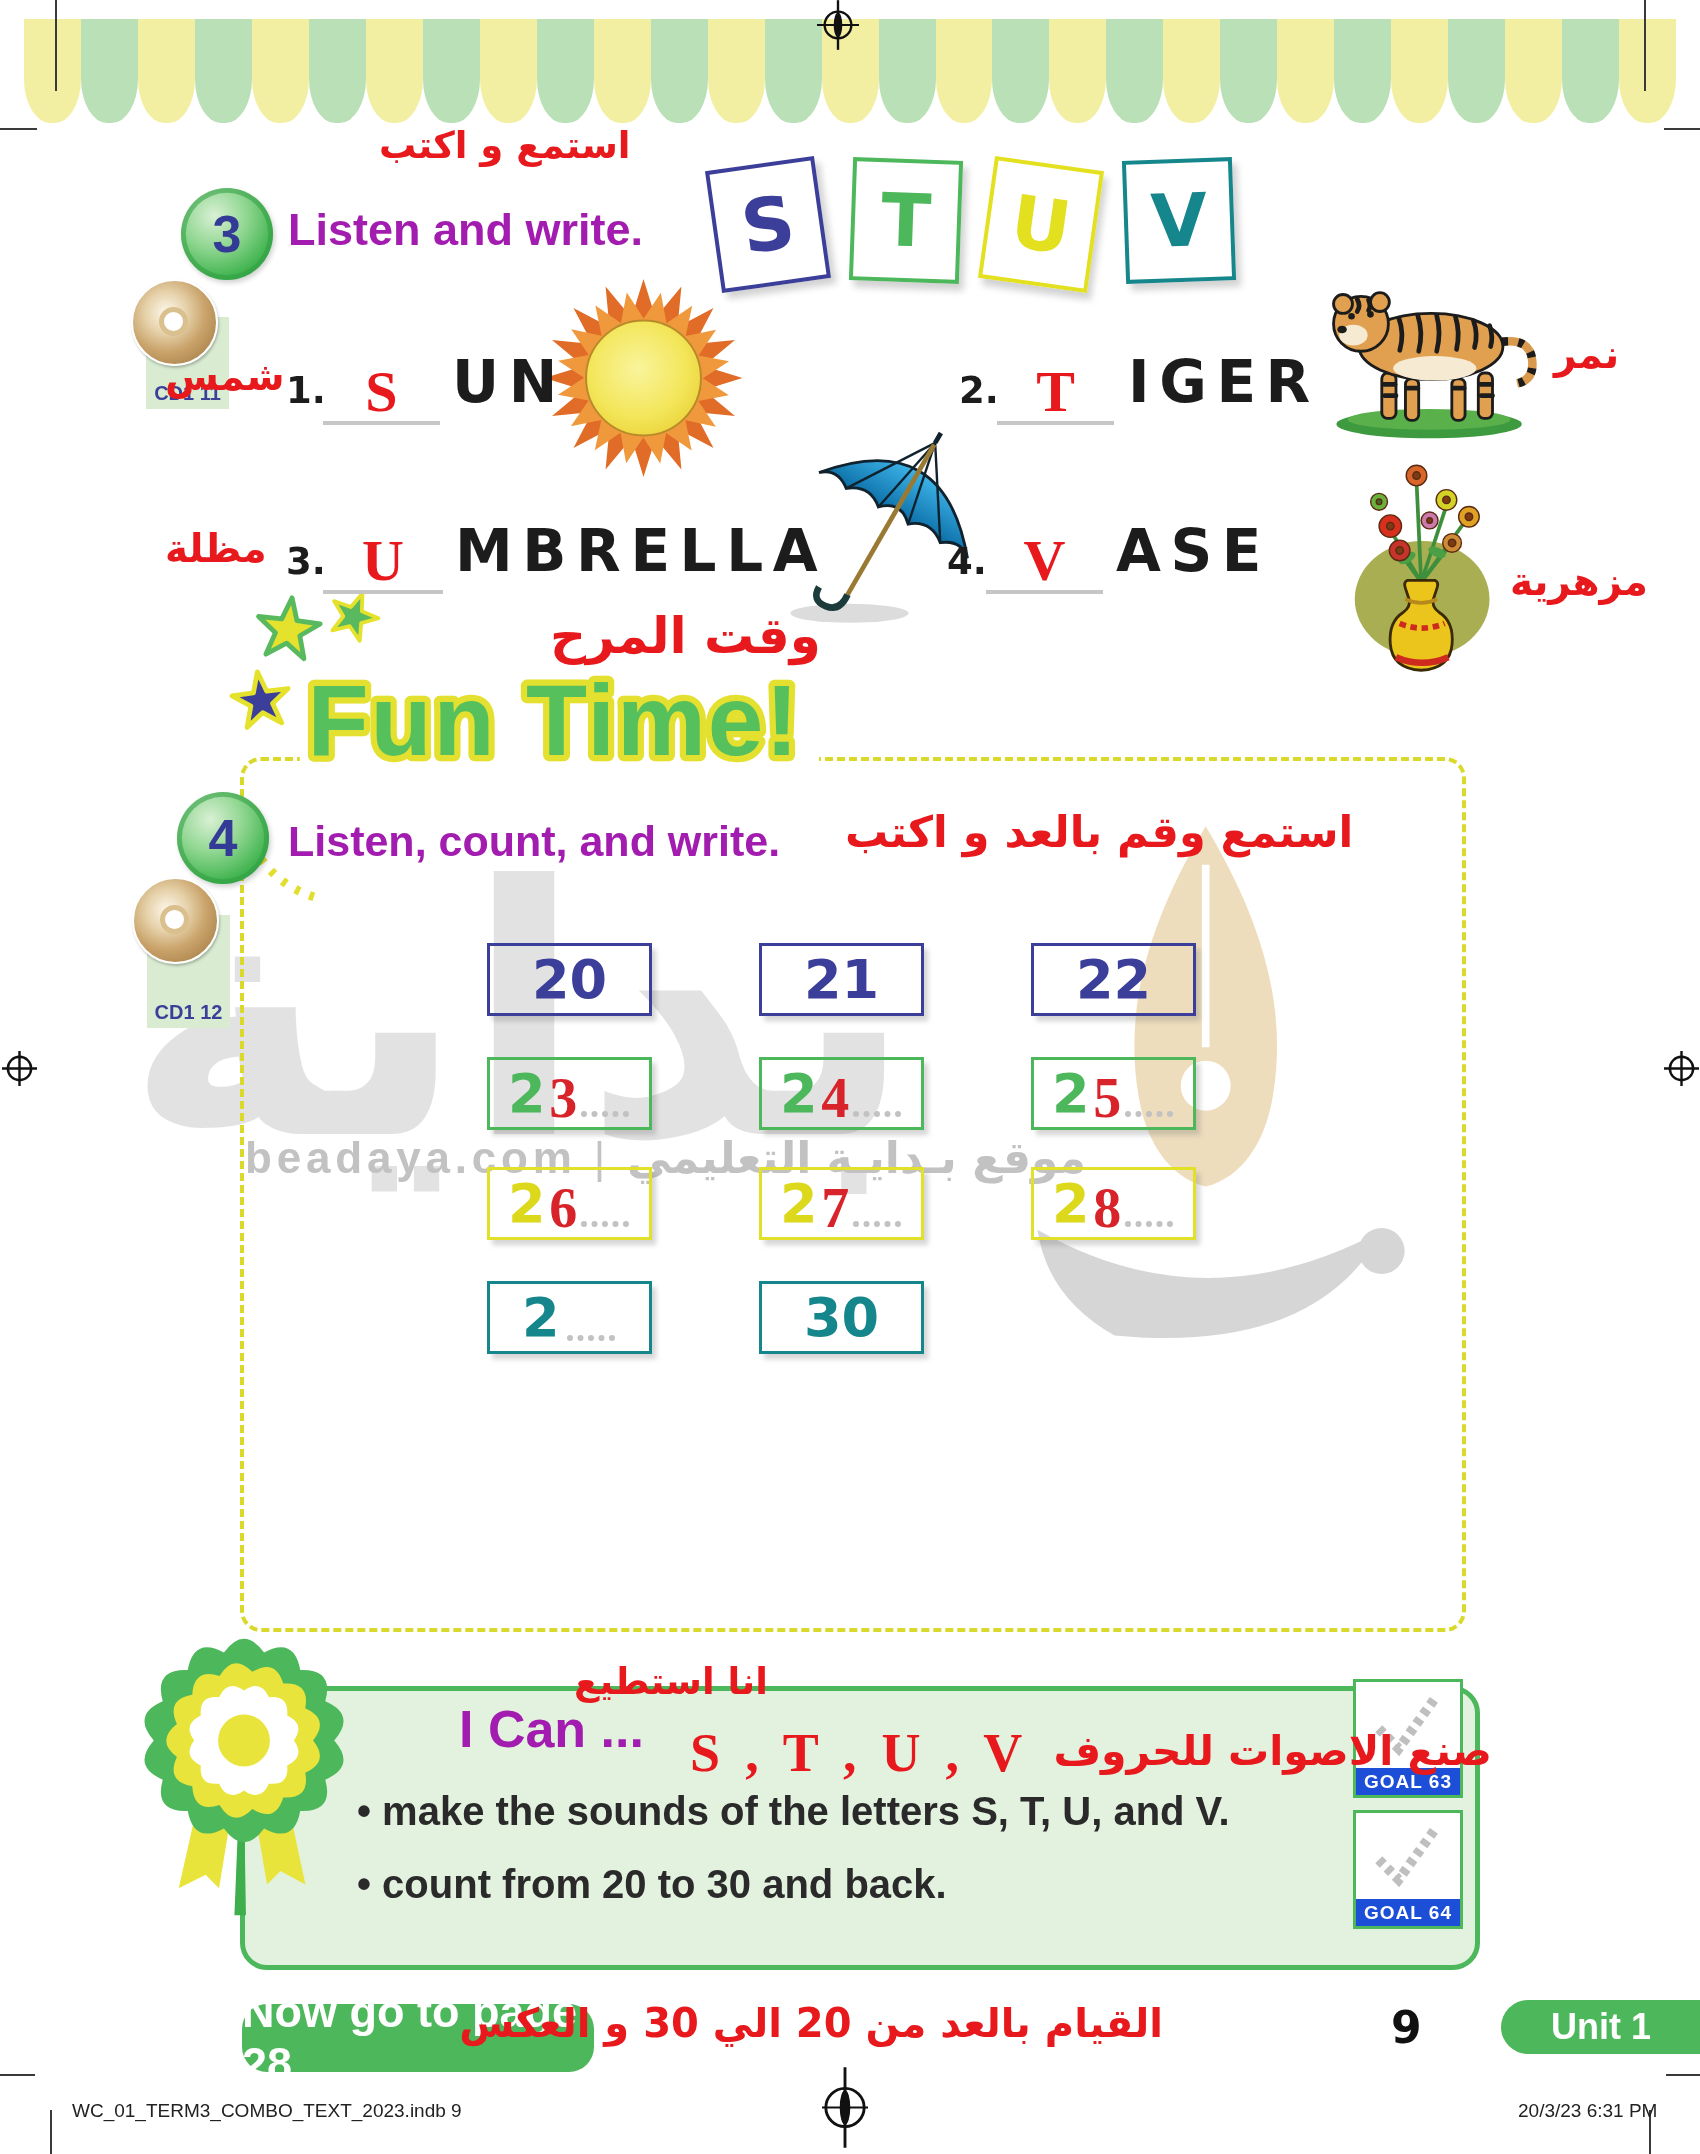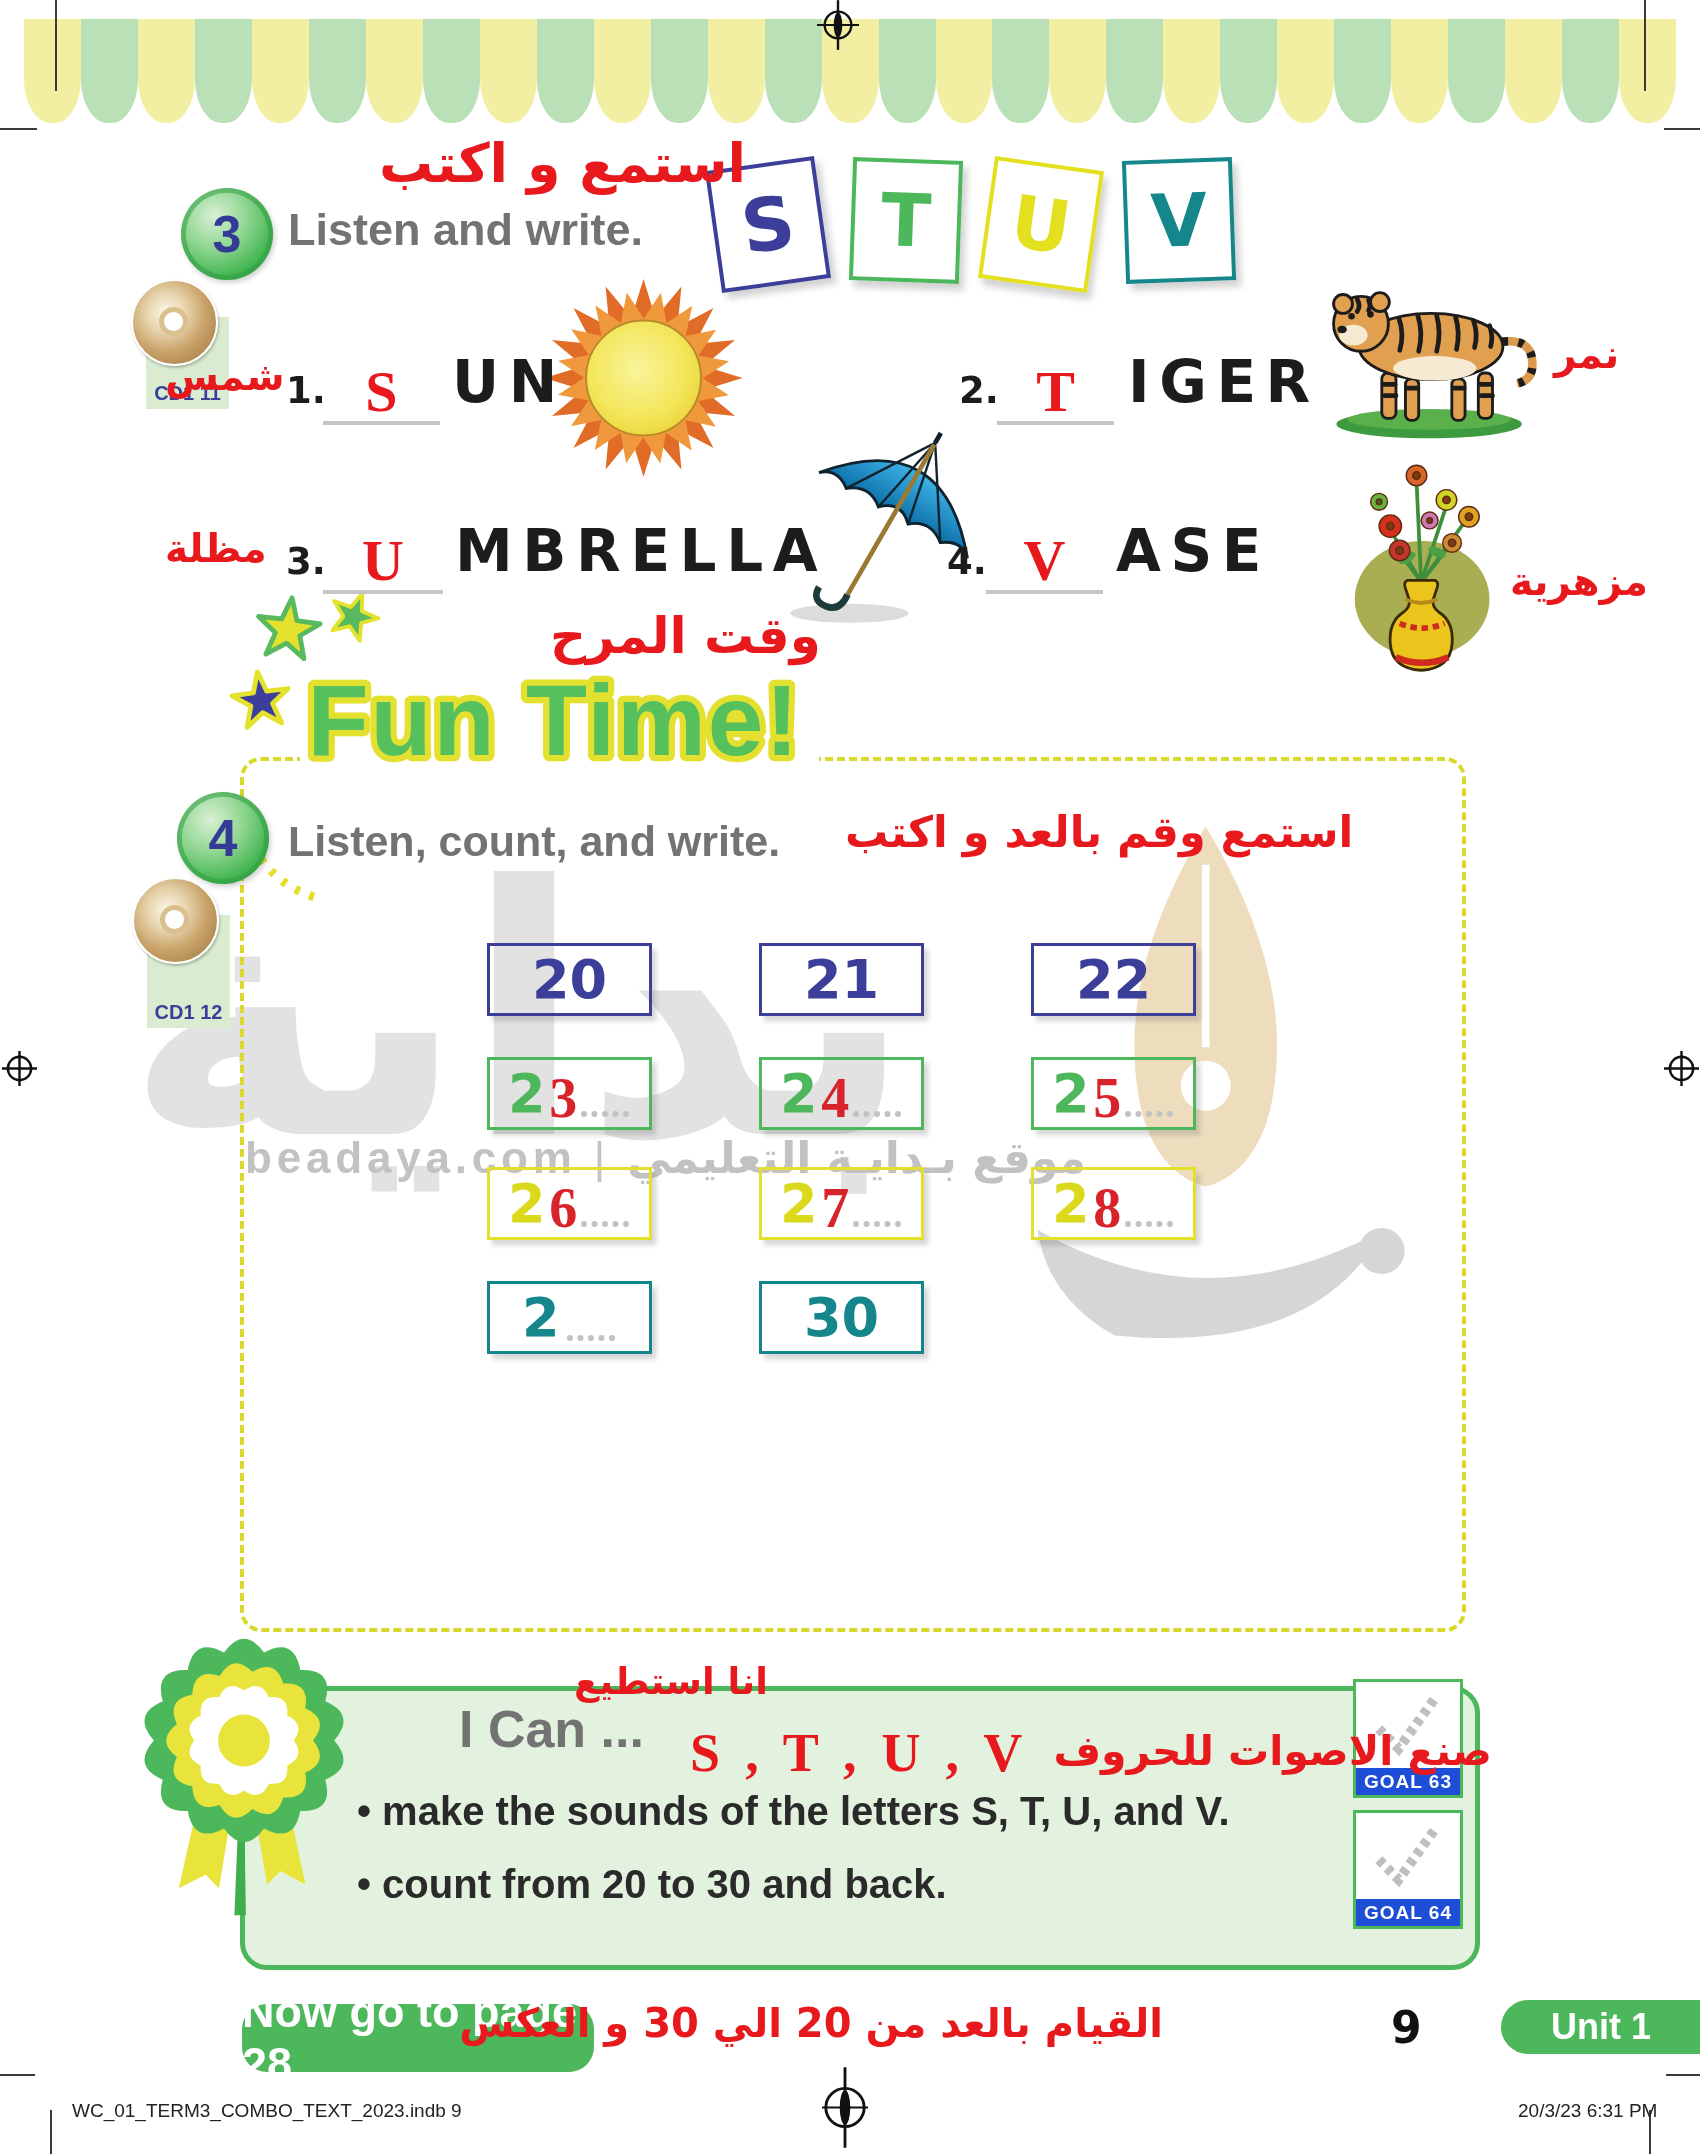--- a/index.html
+++ b/index.html
@@ -6,21 +6,21 @@
   .page{position:relative;width:1700px;height:2155px;background:#ffffff;overflow:hidden;
         font-family:"Liberation Sans",sans-serif;margin:0 auto;}
   .abs{position:absolute;}
   
   #awning{left:24px;top:19px;width:1652px;height:104px;display:flex;z-index:2;}
   .scallop{flex:1;border-radius:0 0 46% 46% / 0 0 44px 44px;}
   .sc-y{background:#f3efa2;}
   .sc-g{background:#b9e0b6;}
   
   .ar{font-family:"DejaVu Sans",sans-serif;font-weight:bold;color:#e8191d;white-space:nowrap;}
-  .blue-head{font-family:"Liberation Sans",sans-serif;font-weight:bold;color:#737373;white-space:nowrap;}
+  .blue-head{font-family:"Liberation Sans",sans-serif;font-weight:bold;color:#a21caf;white-space:nowrap;}
   .word{font-family:"DejaVu Sans",sans-serif;font-weight:bold;color:#1c1c1c;letter-spacing:9.6px;white-space:nowrap;}
   .numdot{font-family:"DejaVu Sans",sans-serif;font-weight:bold;color:#1c1c1c;}
   .blank{display:flex;align-items:flex-end;justify-content:center;border-bottom:4.8px solid #c6c6c6;}
   .redletter{font-family:"Liberation Serif",serif;font-weight:bold;color:#e8191d;line-height:1;}
   .excircle{width:92px;height:92px;border-radius:50%;
      background:radial-gradient(circle at 36% 30%,#d9f0d4 0%,#8fd690 38%,#45b653 70%,#2f9c42 100%);
      box-shadow:inset 0 0 0 4.8px rgba(47,156,66,.55),1.9px 2.9px 5.8px rgba(0,0,0,.18);
      display:flex;align-items:center;justify-content:center;
      font:bold 52px "Liberation Sans",sans-serif;color:#343b96;z-index:5;}
   .tile{position:absolute;width:102px;height:115px;background:#fff;display:flex;align-items:center;justify-content:center;
@@ -119,21 +119,21 @@
       <div class="scallop sc-g"></div>
       <div class="scallop sc-y"></div>
       <div class="scallop sc-g"></div>
       <div class="scallop sc-y"></div>
       <div class="scallop sc-g"></div>
       <div class="scallop sc-y"></div>
       <div class="scallop sc-g"></div>
       <div class="scallop sc-y"></div>
     </div>
 
-  <div class="abs ar" style="left:379px;top:132px;font-size:54px;z-index:5">استمع و اكتب</div>
+  <div class="abs ar" style="left:379px;top:124px;font-size:37px;z-index:5">استمع و اكتب</div>
   <div class="abs excircle" style="left:181px;top:188px">
       <span>3</span>
     </div>
   <div class="abs blue-head" style="left:288px;top:204px;font-size:45px;z-index:5">Listen and write.</div>
 
   <div class="tile" style="left:713px;top:163px;border:4.8px solid #3c3f99;color:#3c3f99;transform:rotate(-8deg)">
       <span>S</span>
     </div>
   <div class="tile" style="left:851px;top:159px;border:4.8px solid #4db75c;color:#4db75c;transform:rotate(2deg)">
       <span>T</span>

